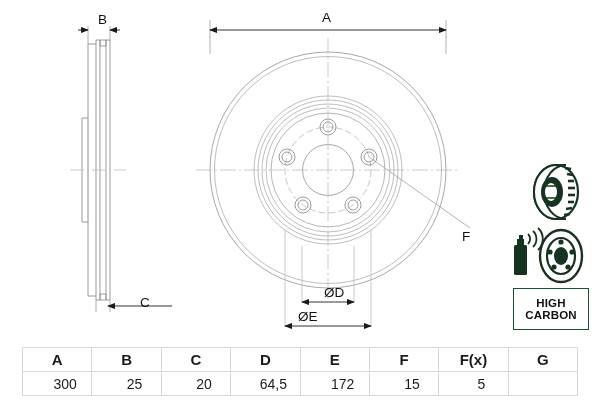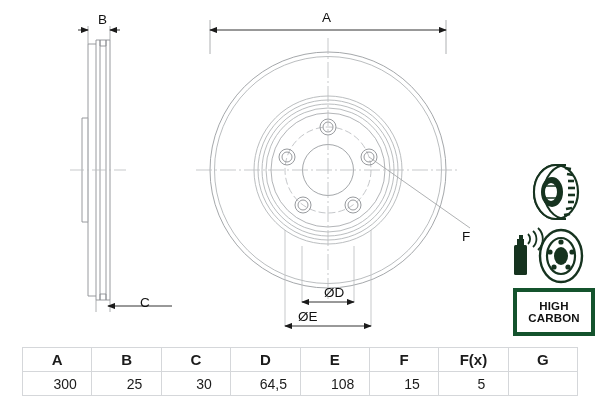--- a/index.html
+++ b/index.html
@@ -54,21 +54,21 @@
     font-size: 14px;
     padding-left: 16px;
   }
   
   .hc-badge {
     position: absolute;
     left: 513px;
     top: 288px;
     width: 74px;
     height: 40px;
-    border: 4px solid #14532d;
+    border: 1px solid #14532d;
     background: #fff;
     display: flex;
     flex-direction: column;
     align-items: center;
     justify-content: center;
     line-height: 1.08;
   }
   .hc-badge span {
     font-size: 11.5px;
     font-weight: bold;
@@ -275,23 +275,23 @@
           <td>C</td>
           <td>D</td>
           <td>E</td>
           <td>F</td>
           <td>F(x)</td>
           <td>G</td>
         </tr>
       <tr class="vals" id="val-row">
           <td>300</td>
           <td>25</td>
-          <td>30</td>
+          <td>20</td>
           <td>64,5</td>
-          <td>108</td>
+          <td>172</td>
           <td>15</td>
           <td>5</td>
           <td></td>
         </tr>
     </tbody>
   </table>
 
 </div>
 
 </body></html>

